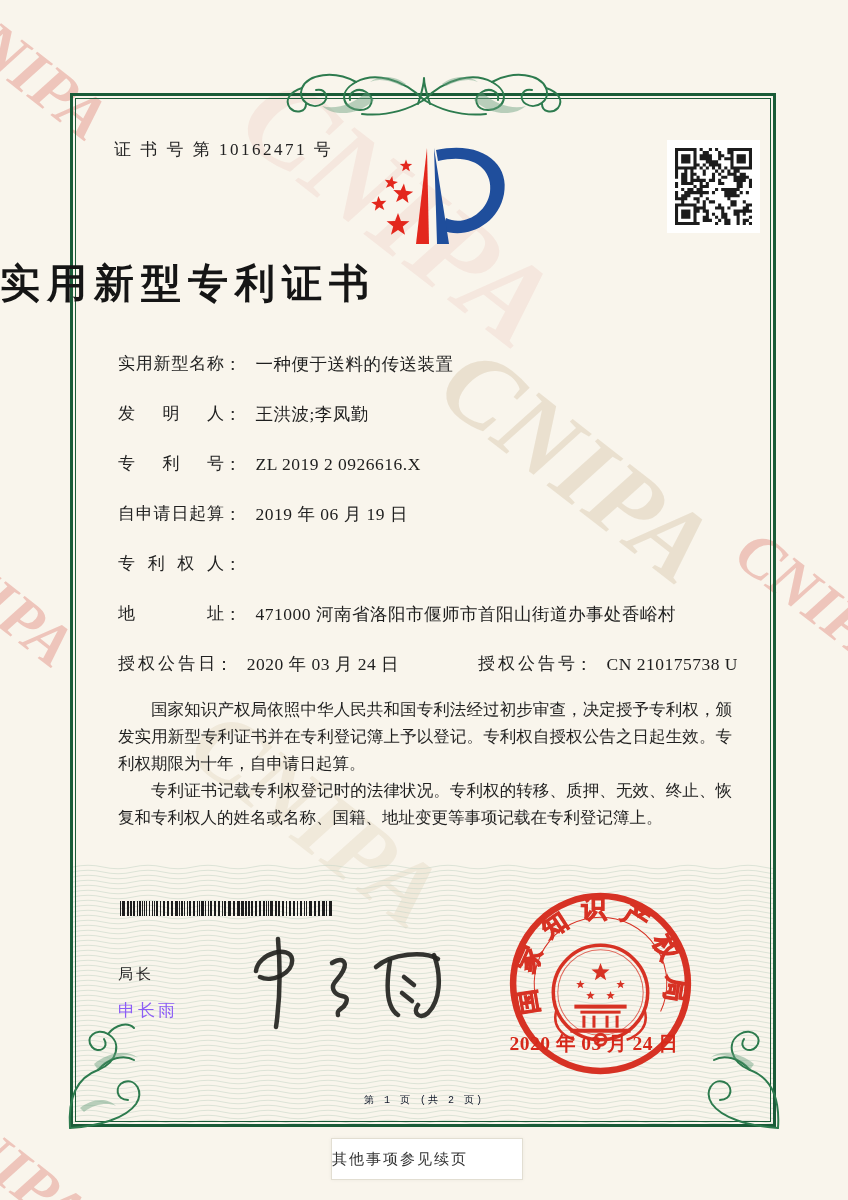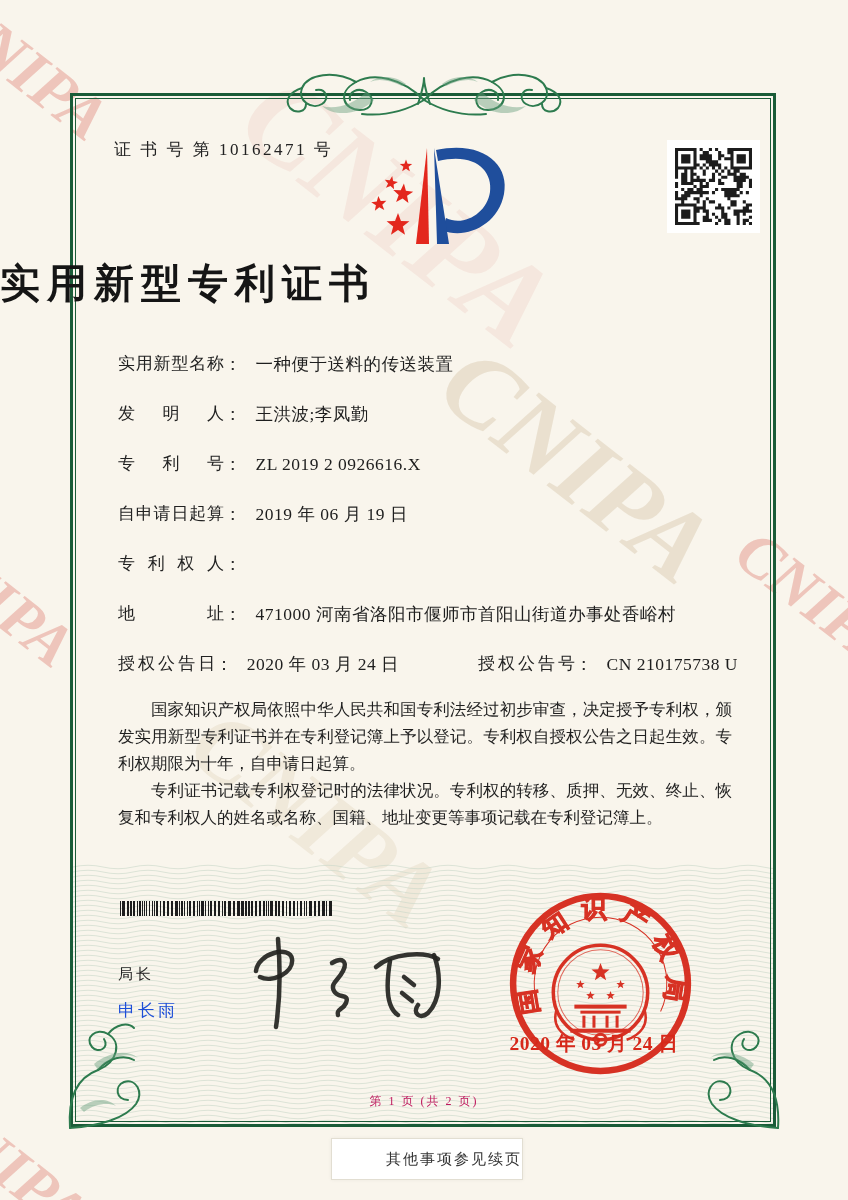--- a/index.html
+++ b/index.html
@@ -45,33 +45,33 @@
   .f-label{display:inline-block;width:106px;font-size:17px;text-align:justify;text-align-last:justify;color:#222;}
   .f-colon{margin:0 2px 0 0;}
   .f-value{margin-left:12px;letter-spacing:.5px;color:#1e1e1e;}
   .f-gap{display:inline-block;width:86px;}
   
   .paras{position:absolute;left:118px;top:696px;width:614px;font-size:16.5px;line-height:27px;text-align:justify;color:#1f1f1f;}
   .paras p{margin:0;text-indent:2em;}
   
   .barcode{position:absolute;left:120px;top:901px;width:216px;height:15px;}
   .sig-role{position:absolute;left:118px;top:965px;font-size:15px;letter-spacing:3px;color:#222;}
-  .sig-name{position:absolute;left:118px;top:999px;font-size:17px;letter-spacing:3px;color:#1d4ed8;}
+  .sig-name{position:absolute;left:118px;top:999px;font-size:17px;letter-spacing:3px;color:#8b5cf6;}
   .sig-script{position:absolute;left:228px;top:933px;width:240px;height:100px;}
   .sig-script path{stroke:#23231f;stroke-width:4.5;fill:none;stroke-linecap:round;stroke-linejoin:round;opacity:.92;}
   .seal{position:absolute;left:493px;top:876px;width:215px;height:215px;opacity:.95;}
   .seal *{stroke:var(--seal-red,#d6281a);}
   .seal .fillred{fill:var(--seal-red,#d6281a);stroke:none;}
   .seal-date{position:absolute;left:488px;top:1030px;width:212px;text-align:center;
              font-size:19.5px;font-weight:bold;letter-spacing:.5px;color:var(--seal-red,#d6281a);z-index:5;}
   .page-footer{position:absolute;left:0;top:1093px;width:100%;text-align:center;
-               font-size:12px;letter-spacing:2px;color:#be185d;}
+               font-size:10px;letter-spacing:2px;color:#0f172a;font-family:Liberation Mono, monospace;}
   .cont-box{position:absolute;left:331px;top:1138px;width:190px;height:40px;background:#fff;
             border:1px solid #e2ded2;box-shadow:0 0 4px rgba(0,0,0,.05);
-            text-align:right;line-height:40px;font-size:15px;letter-spacing:2px;color:#333;}
+            text-align:left;line-height:40px;font-size:15px;letter-spacing:2px;color:#333;}
 </style>
 </head>
 <body>
 
 <div class="page">
 
   <span class="wm wm-pink" style="left:-28px;top:-20px;font-size:64px;">CNIPA</span>
   <span class="wm wm-pink-faint" style="left:300px;top:46px;font-size:120px;">CNIPA</span>
   <span class="wm wm-pink" style="left:766px;top:516px;font-size:62px;">CNIPA</span>
   <span class="wm wm-pink" style="left:-58px;top:512px;font-size:62px;">CNIPA</span>

